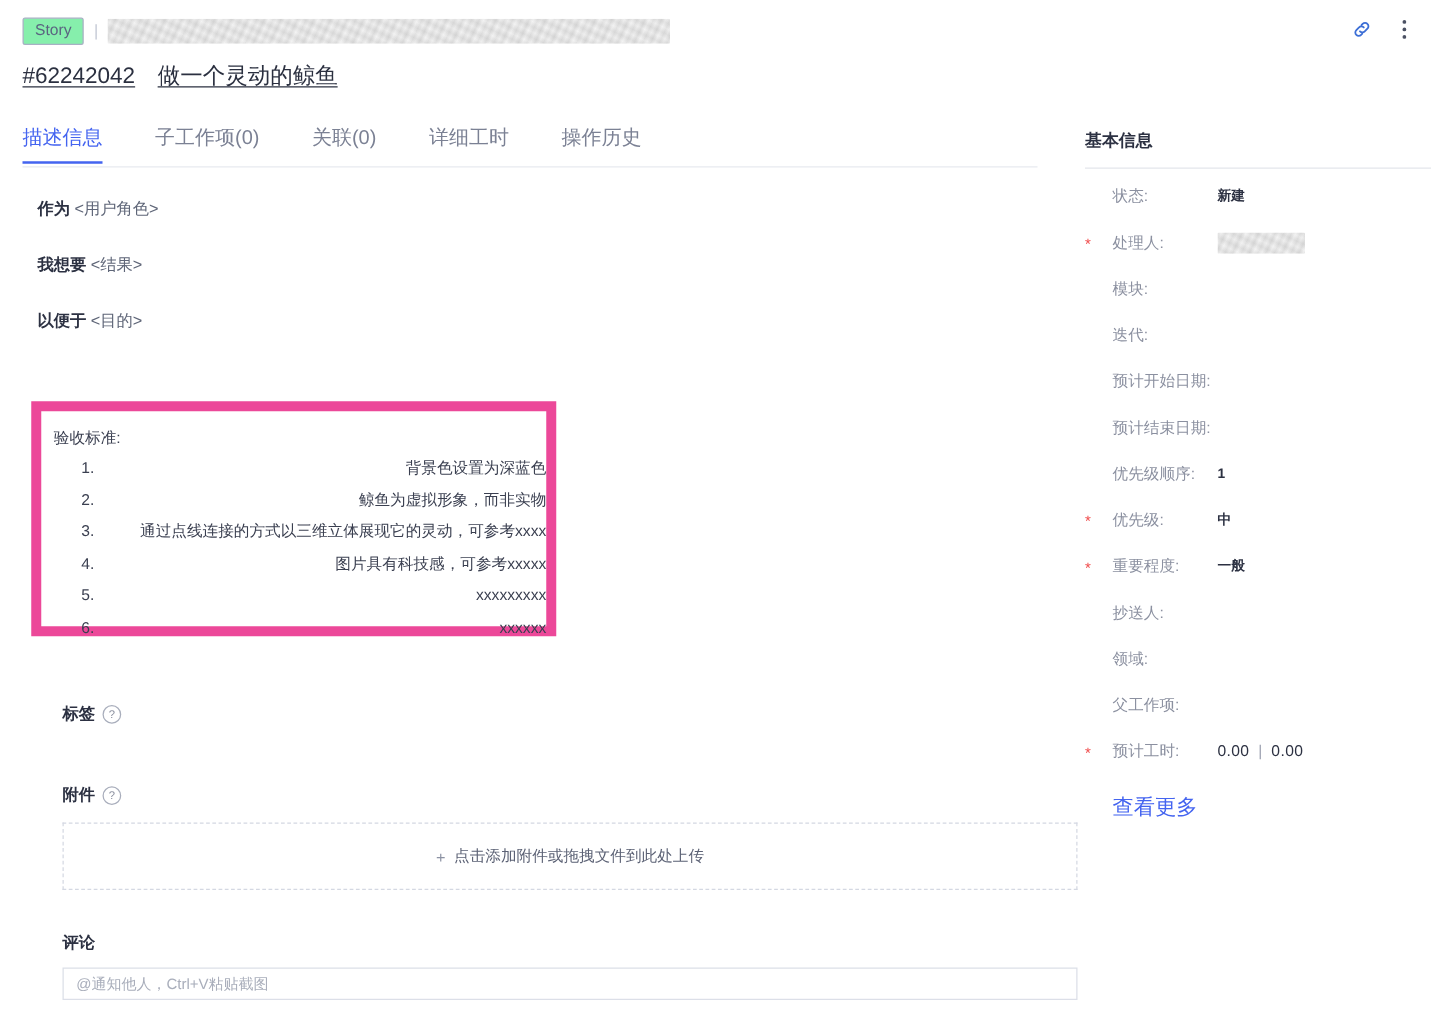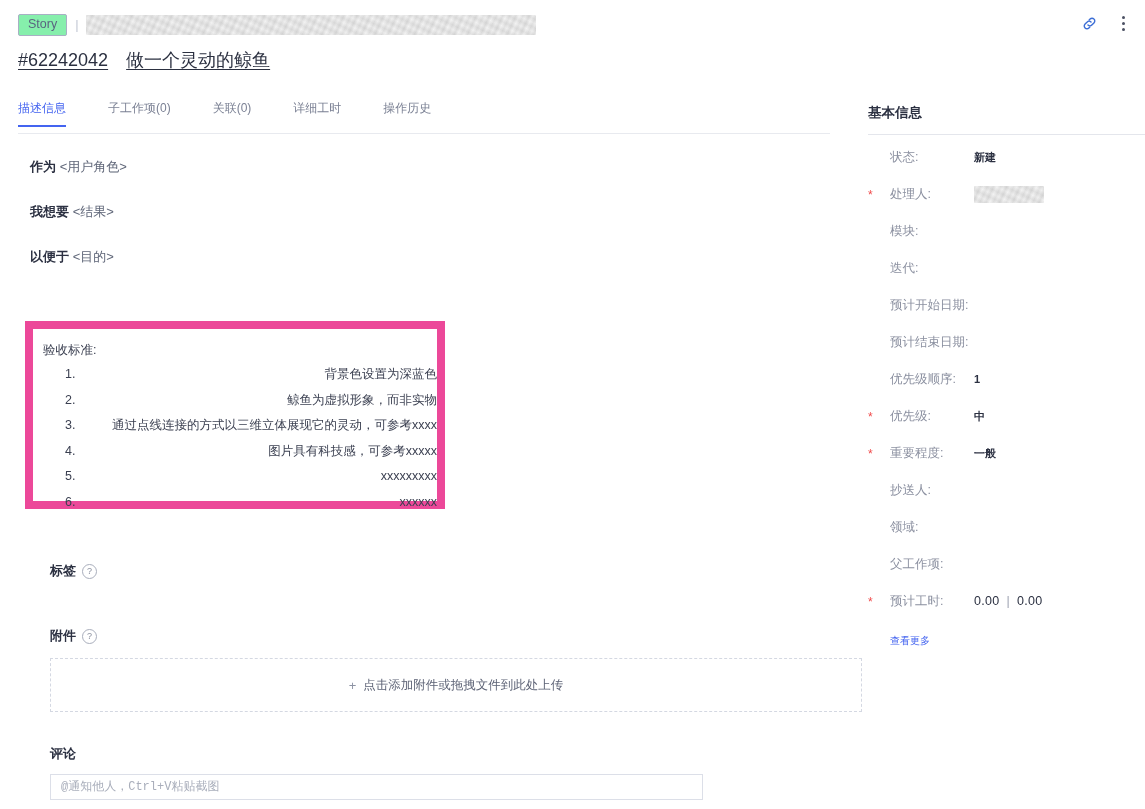--- a/index.html
+++ b/index.html
@@ -123,21 +123,21 @@
     left: 18px;
     top: 100px;
     width: 812px;
     height: 33px;
     border-bottom: 1px solid #e8eaef;
     display: flex;
     align-items: flex-start;
     gap: 0;
   }
   .tab {
-    font-size: 12px;
+    font-size: 16px;
     color: #7b8194;
     padding: 0 0 9px 0;
     margin-right: 42px;
     cursor: pointer;
     position: relative;
     white-space: nowrap;
     text-align: center;
   }
   .tab:last-child { margin-right: 0; }
   .tab.active {
@@ -248,25 +248,25 @@
     background: #fff;
   }
   .dropzone .plus {
     color: #8c92a3;
     margin-right: 7px;
     font-size: 13px;
   }
   .comment-section { top: 745px; }
   .comment-input {
     margin-top: 11px;
-    width: 653px;
+    width: 812px;
     height: 26px;
     border: 1px solid #dcdfe8;
     box-sizing: border-box;
-    font-family: Liberation Mono, monospace;
+    font-family: Liberation Sans, sans-serif;
     font-size: 12px;
     color: #2c3142;
     padding: 0 10px;
     outline: none;
     background: #fff;
   }
   .comment-input::placeholder {
     color: #a9aebb;
   }
 
@@ -333,21 +333,21 @@
     line-height: 16px;
     letter-spacing: 0.3px;
   }
   .hours-value .sep {
     color: #9ea3b2;
     padding: 0 7px;
   }
   .more-link {
     padding-left: 22px;
     color: #4464f0;
-    font-size: 10px;
+    font-size: 17px;
     cursor: pointer;
     margin-top: 4px;
   }
 </style>
 </head>
 <body>
 
 <div class="topbar">
   <div class="badge-row">
     <span class="type-badge">Story</span>

